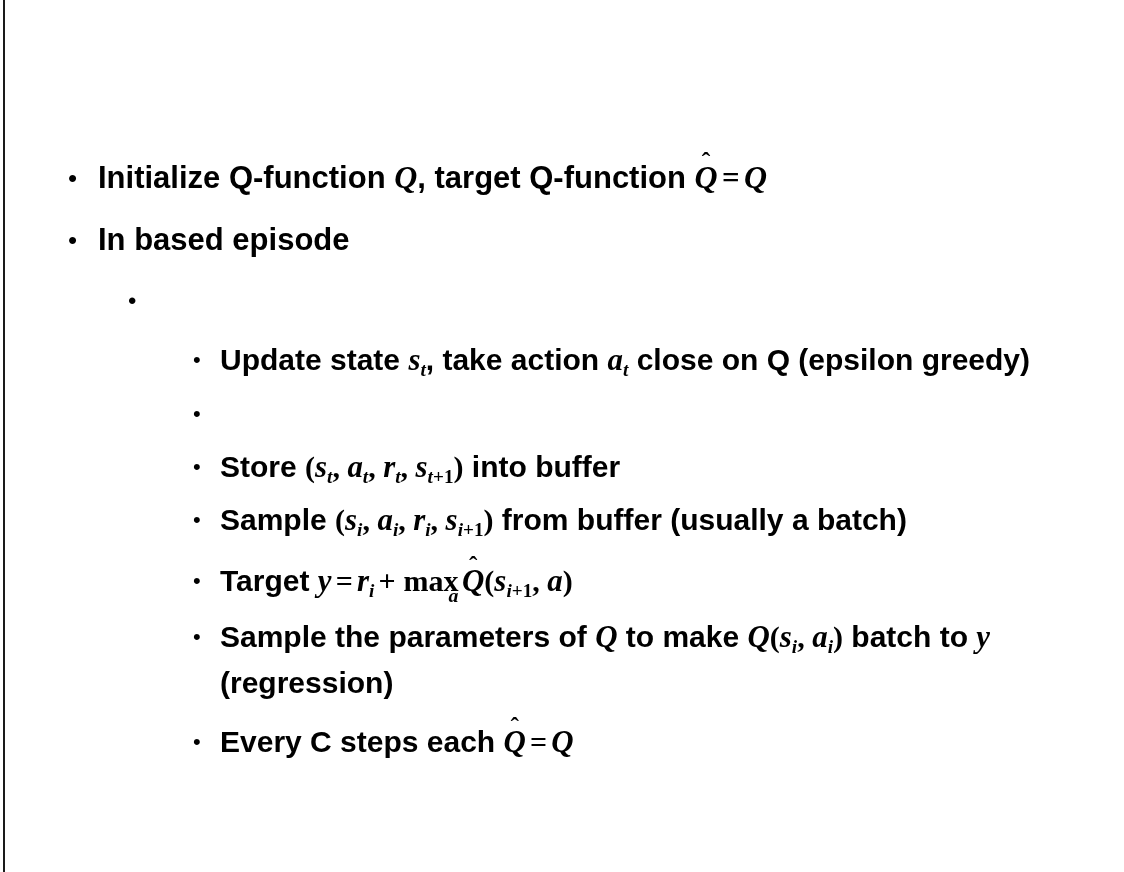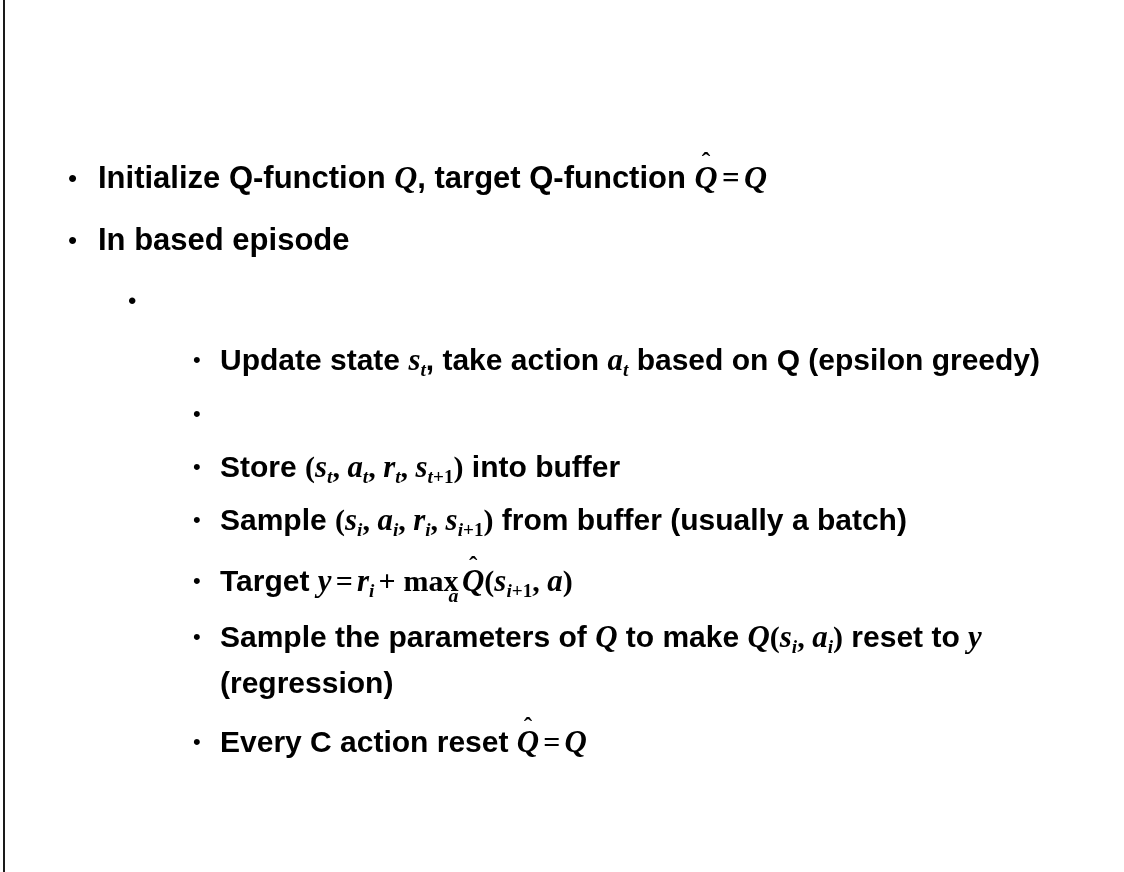--- a/index.html
+++ b/index.html
@@ -209,21 +209,21 @@
       <span class="marker">•</span>
       <span class="txt">In based episode</span>
     </div>
 
     <div class="b lv2 sp-after-3">
       <span class="marker">•</span>
     </div>
 
     <div class="b lv3 tall sp-after-4">
       <span class="marker">•</span>
-      <span class="txt"><span>Update state </span><span class="mi">s</span><sub class="ms">t</sub><span>, take action </span><span class="mi">a</span><sub class="ms">t</sub><span> based on Q (epsilon greedy)</span></span>
+      <span class="txt"><span>Update state </span><span class="mi">s</span><sub class="ms">t</sub><span>, take action </span><span class="mi">a</span><sub class="ms">t</sub><span> close on Q (epsilon greedy)</span></span>
     </div>
 
     <div class="b lv3 sp-after-4">
       <span class="marker">•</span>
     </div>
 
     <div class="b lv3 sp-after-4">
       <span class="marker">•</span>
       <span class="txt"><span>Store </span><span class="mpunct">(</span><span class="mi">s</span><sub class="ms">t</sub><span class="mpunct">, </span><span class="mi">a</span><sub class="ms">t</sub><span class="mpunct">, </span><span class="mi">r</span><sub class="ms">t</sub><span class="mpunct">, </span><span class="mi">s</span><sub class="ms"><span>t</span><span class="up">+1</span></sub><span class="mpunct">)</span><span> into buffer</span></span>
     </div>
@@ -233,22 +233,22 @@
       <span class="txt"><span>Sample </span><span class="mpunct">(</span><span class="mi">s</span><sub class="ms">i</sub><span class="mpunct">, </span><span class="mi">a</span><sub class="ms">i</sub><span class="mpunct">, </span><span class="mi">r</span><sub class="ms">i</sub><span class="mpunct">, </span><span class="mi">s</span><sub class="ms"><span>i</span><span class="up">+1</span></sub><span class="mpunct">)</span><span> from buffer (usually a batch)</span></span>
     </div>
 
     <div class="b lv3" style="line-height:62px; min-height:62px; margin-bottom:2px;">
       <span class="marker" style="line-height:62px;">•</span>
       <span class="txt"><span>Target </span><span class="mi">y</span><span class="mo">=</span><span class="mi">r</span><sub class="ms">i</sub><span class="mo">+</span><span class="limop"><span class="base">max</span><span class="under">a</span></span><span class="hatq"><span class="hat">̂</span><span>Q</span></span><span class="mpunct">(</span><span class="mi">s</span><sub class="ms"><span>i</span><span class="up">+1</span></sub><span class="mpunct">, </span><span class="mi">a</span><span class="mpunct">)</span></span>
     </div>
 
     <div class="b lv3 tall" style="margin-bottom:8px;">
       <span class="marker">•</span>
-      <span class="txt"><span>Sample the parameters of </span><span class="mi">Q</span><span> to make </span><span class="mi">Q</span><span class="mpunct">(</span><span class="mi">s</span><sub class="ms">i</sub><span class="mpunct">, </span><span class="mi">a</span><sub class="ms">i</sub><span class="mpunct">)</span><span> reset to </span><span class="mi">y</span><span> (regression)</span></span>
+      <span class="txt"><span>Sample the parameters of </span><span class="mi">Q</span><span> to make </span><span class="mi">Q</span><span class="mpunct">(</span><span class="mi">s</span><sub class="ms">i</sub><span class="mpunct">, </span><span class="mi">a</span><sub class="ms">i</sub><span class="mpunct">)</span><span> batch to </span><span class="mi">y</span><span> (regression)</span></span>
     </div>
 
     <div class="b lv3" style="line-height:56px; min-height:56px;">
       <span class="marker" style="line-height:56px;">•</span>
-      <span class="txt"><span>Every C action reset </span><span class="hatq"><span class="hat">̂</span><span>Q</span></span><span class="mo">=</span><span class="mi">Q</span></span>
+      <span class="txt"><span>Every C steps each </span><span class="hatq"><span class="hat">̂</span><span>Q</span></span><span class="mo">=</span><span class="mi">Q</span></span>
     </div>
 
   </div>
 </div>
 
 </body></html>

